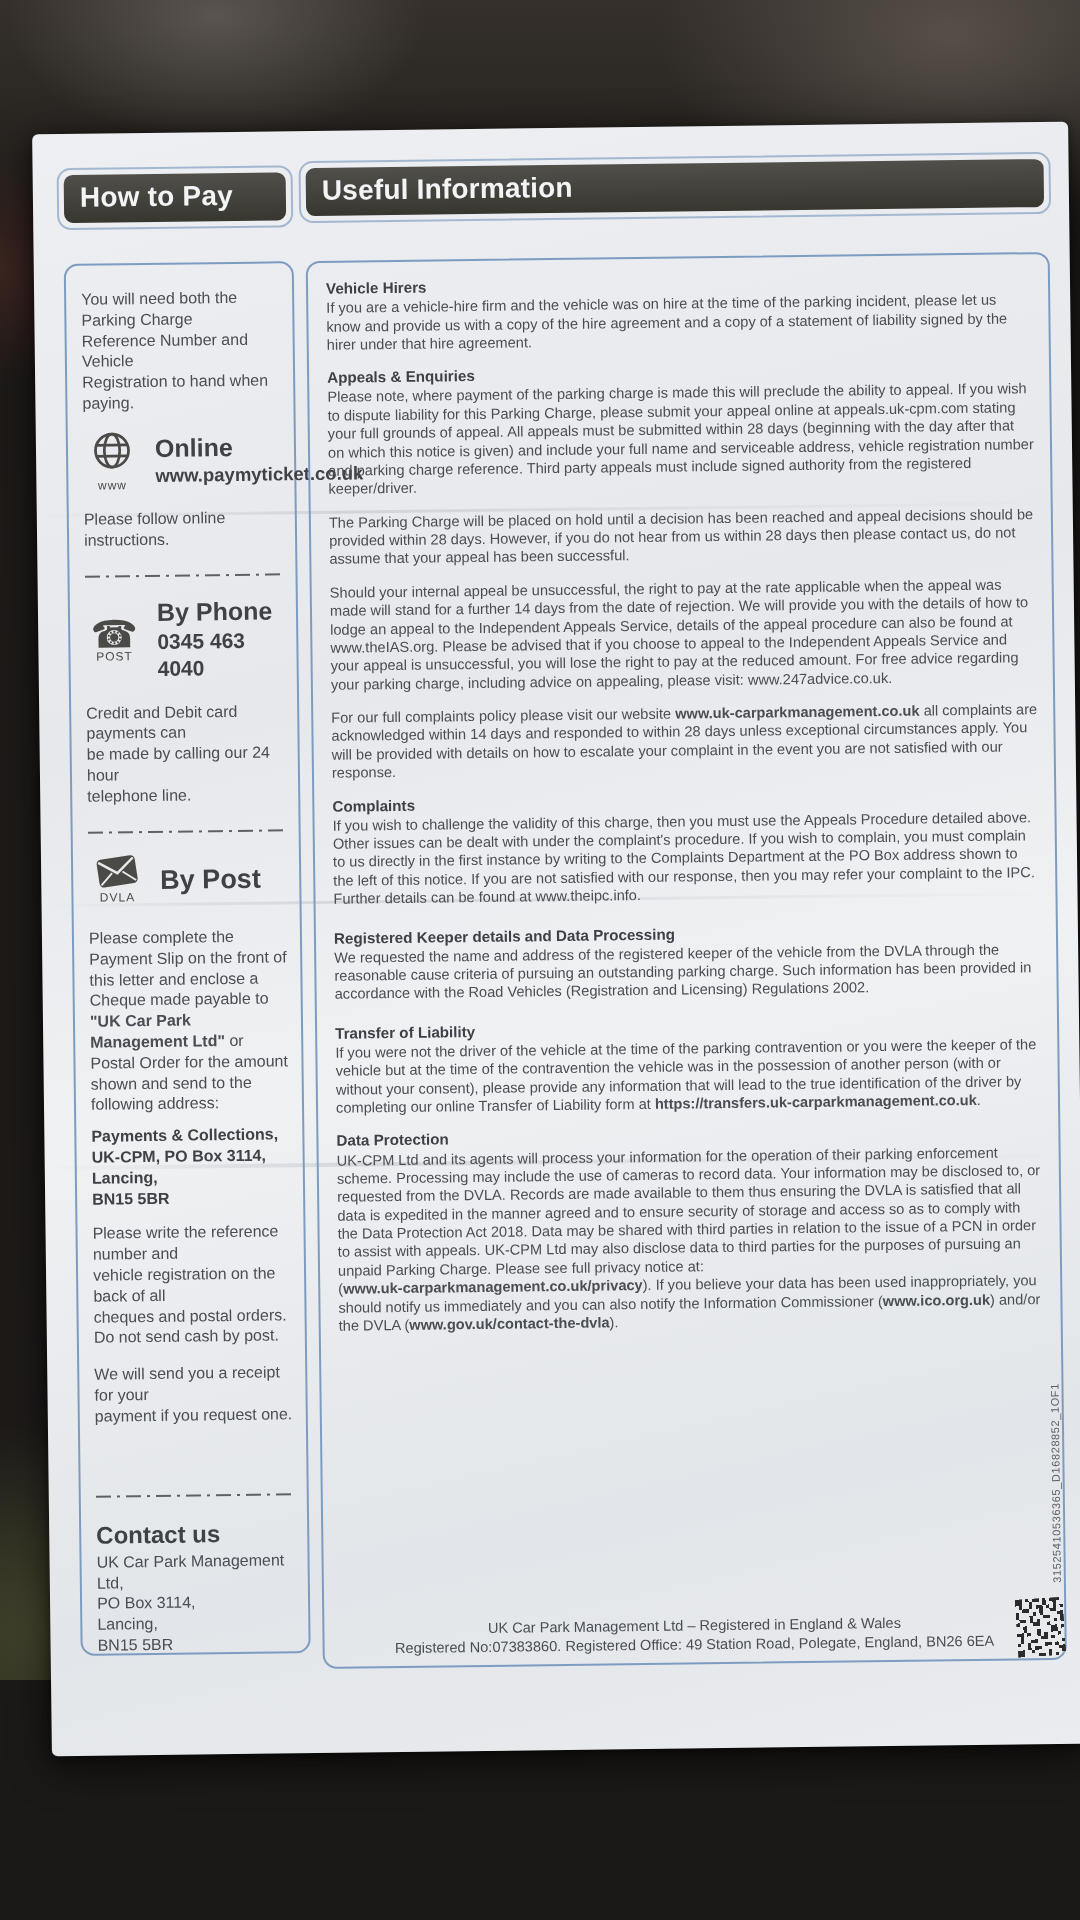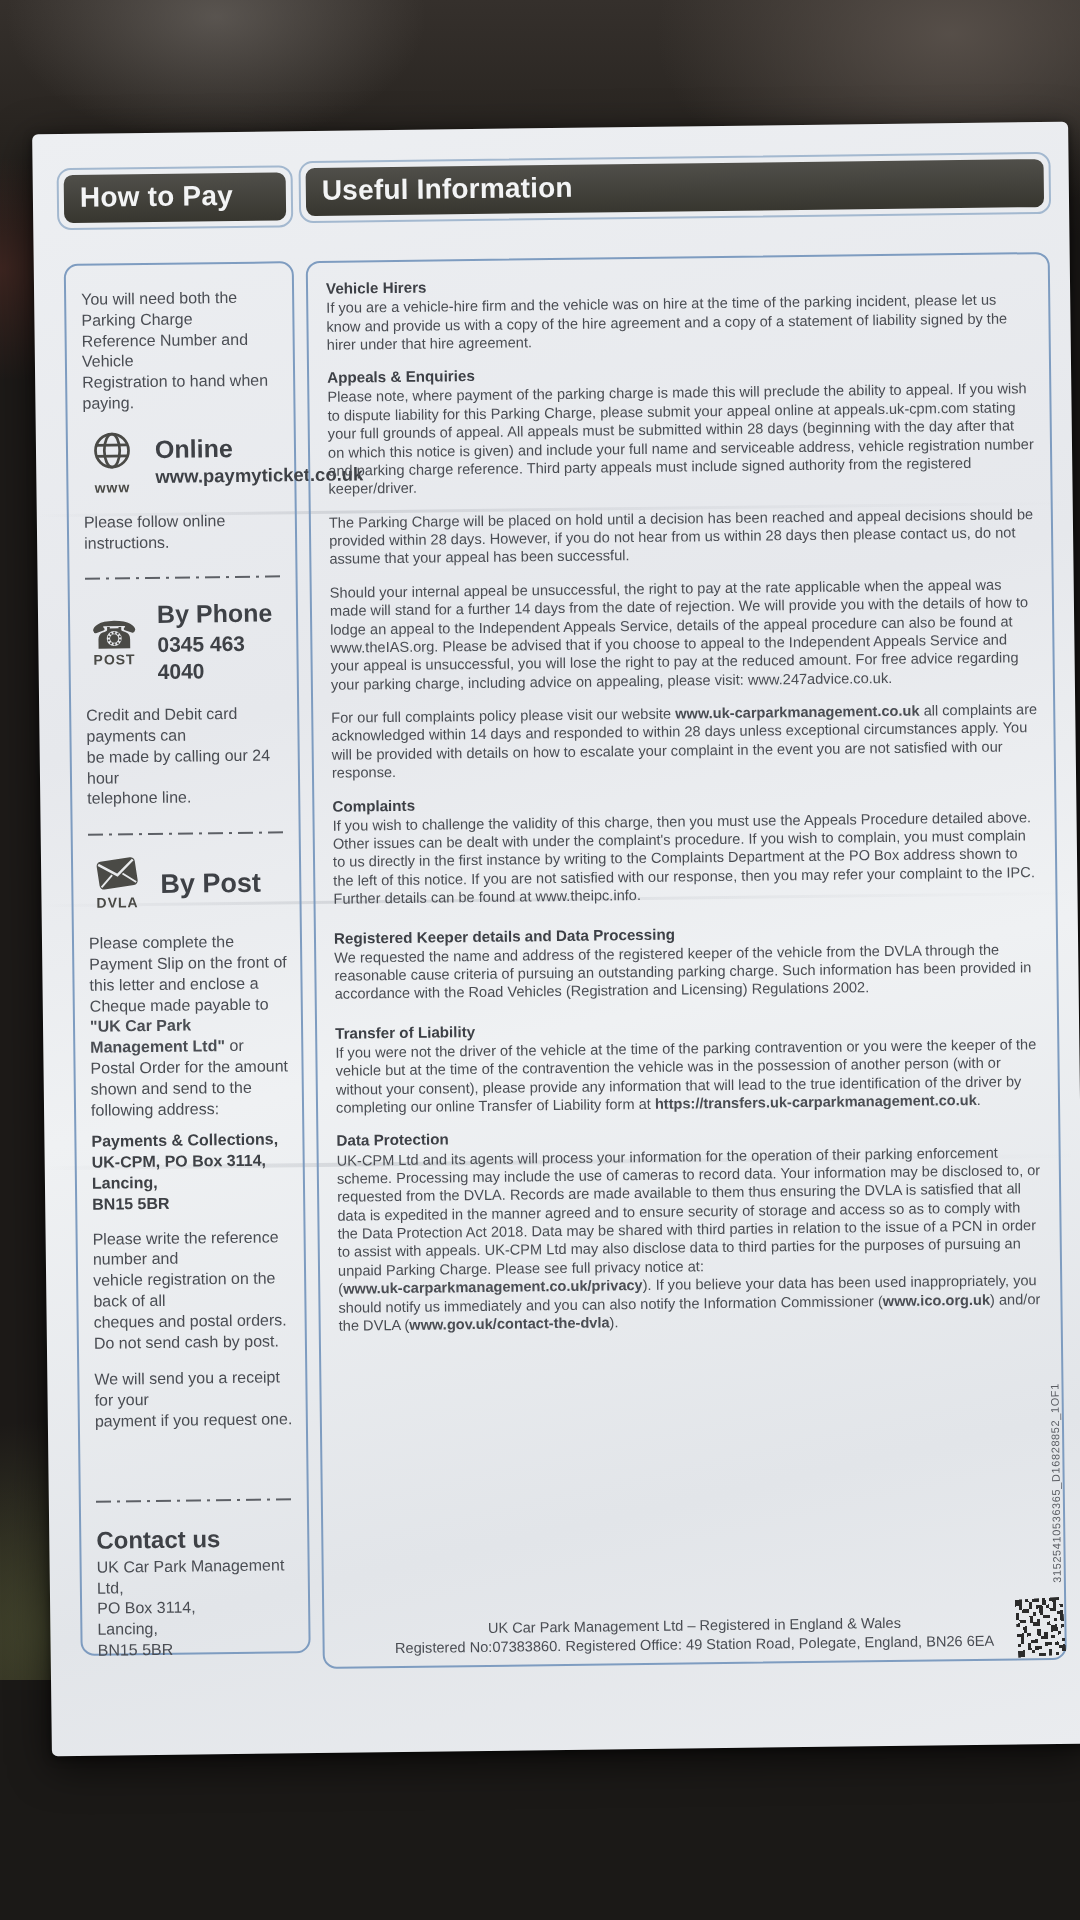--- a/index.html
+++ b/index.html
@@ -29,21 +29,21 @@
   .left-box{left:30px;top:130px;width:230px;height:1392px;padding:24px 13px 0 15px;box-sizing:border-box;
     font-size:16px;line-height:1.3;}
   .right-box{left:272px;top:130px;width:744px;height:1408px;padding:16px 16px 0 18px;box-sizing:border-box;
     font-size:14.6px;line-height:1.26;}
   .p{margin:0 0 11px 0;}
   .pre{white-space:pre-line;}
   .b{font-weight:700;}
   .sec-h{font-weight:700;color:#3d4046;margin:14px 0 1px 0;font-size:15.2px;}
   .pay-row{display:flex;align-items:center;gap:14px;margin:16px 0 10px 0;}
   .pay-icon{width:58px;text-align:center;flex:0 0 58px;color:#4a4a46;}
-  .pay-icon .lbl{font-size:14px;letter-spacing:1px;color:#4a4a46;font-weight:700;margin-top:-2px;}
+  .pay-icon .lbl{font-size:12px;letter-spacing:1px;color:#4a4a46;font-weight:400;margin-top:-2px;}
   .pay-title{font-weight:700;font-size:25px;color:#3e4146;line-height:1.05;}
   .pay-value{font-weight:700;font-size:18.5px;color:#3e4146;margin-top:3px;}
   .phone-glyph{font-size:38px;line-height:.9;}
   .divider{height:2px;margin:24px 0 22px 0;color:#5d6066;
     background:repeating-linear-gradient(90deg,currentColor 0 15px,transparent 15px 21px,currentColor 21px 24px,transparent 24px 30px);}
   .addr{font-weight:700;color:#3e4146;margin:2px 0 14px 0;}
   .contact-title{font-weight:700;font-size:24px;color:#3e4146;margin:18px 0 2px 0;}
   .footer{position:absolute;left:0;right:0;bottom:8px;text-align:center;font-size:14.6px;color:#4a4d53;line-height:1.3;}
   .side-code{position:absolute;left:902px;top:1354px;width:212px;height:14px;
     transform:rotate(-90deg);font-size:11px;letter-spacing:.6px;color:#5a5d63;text-align:center;}

